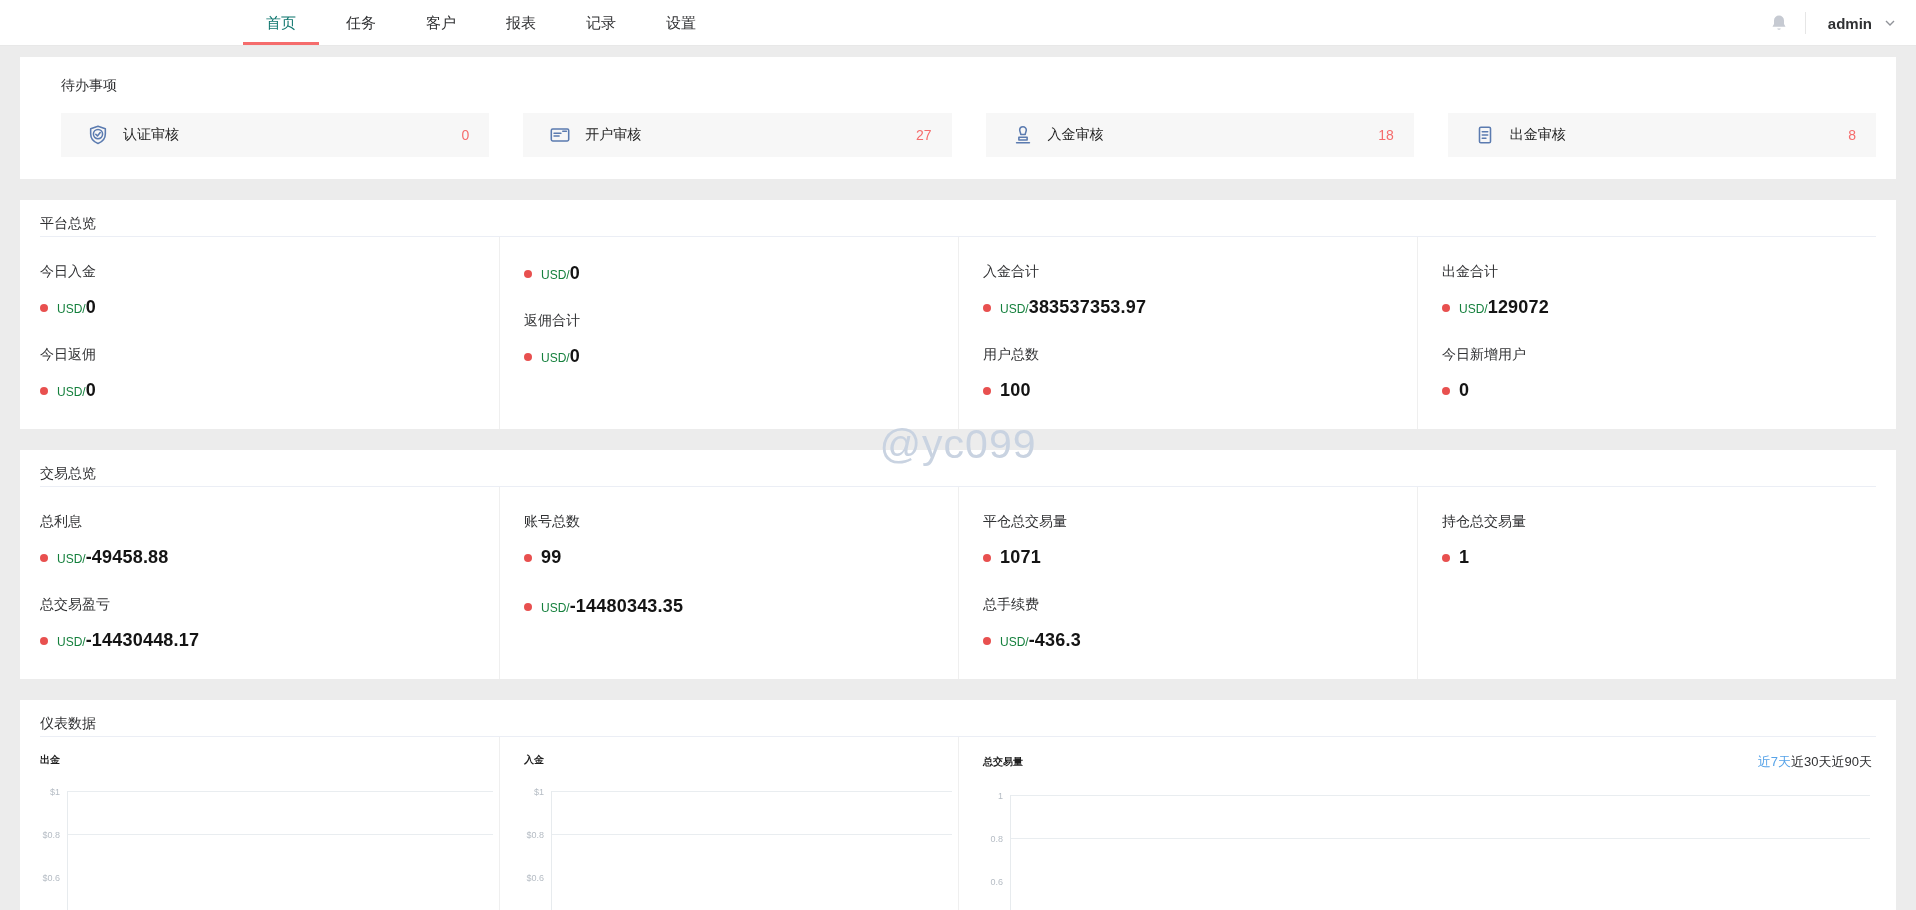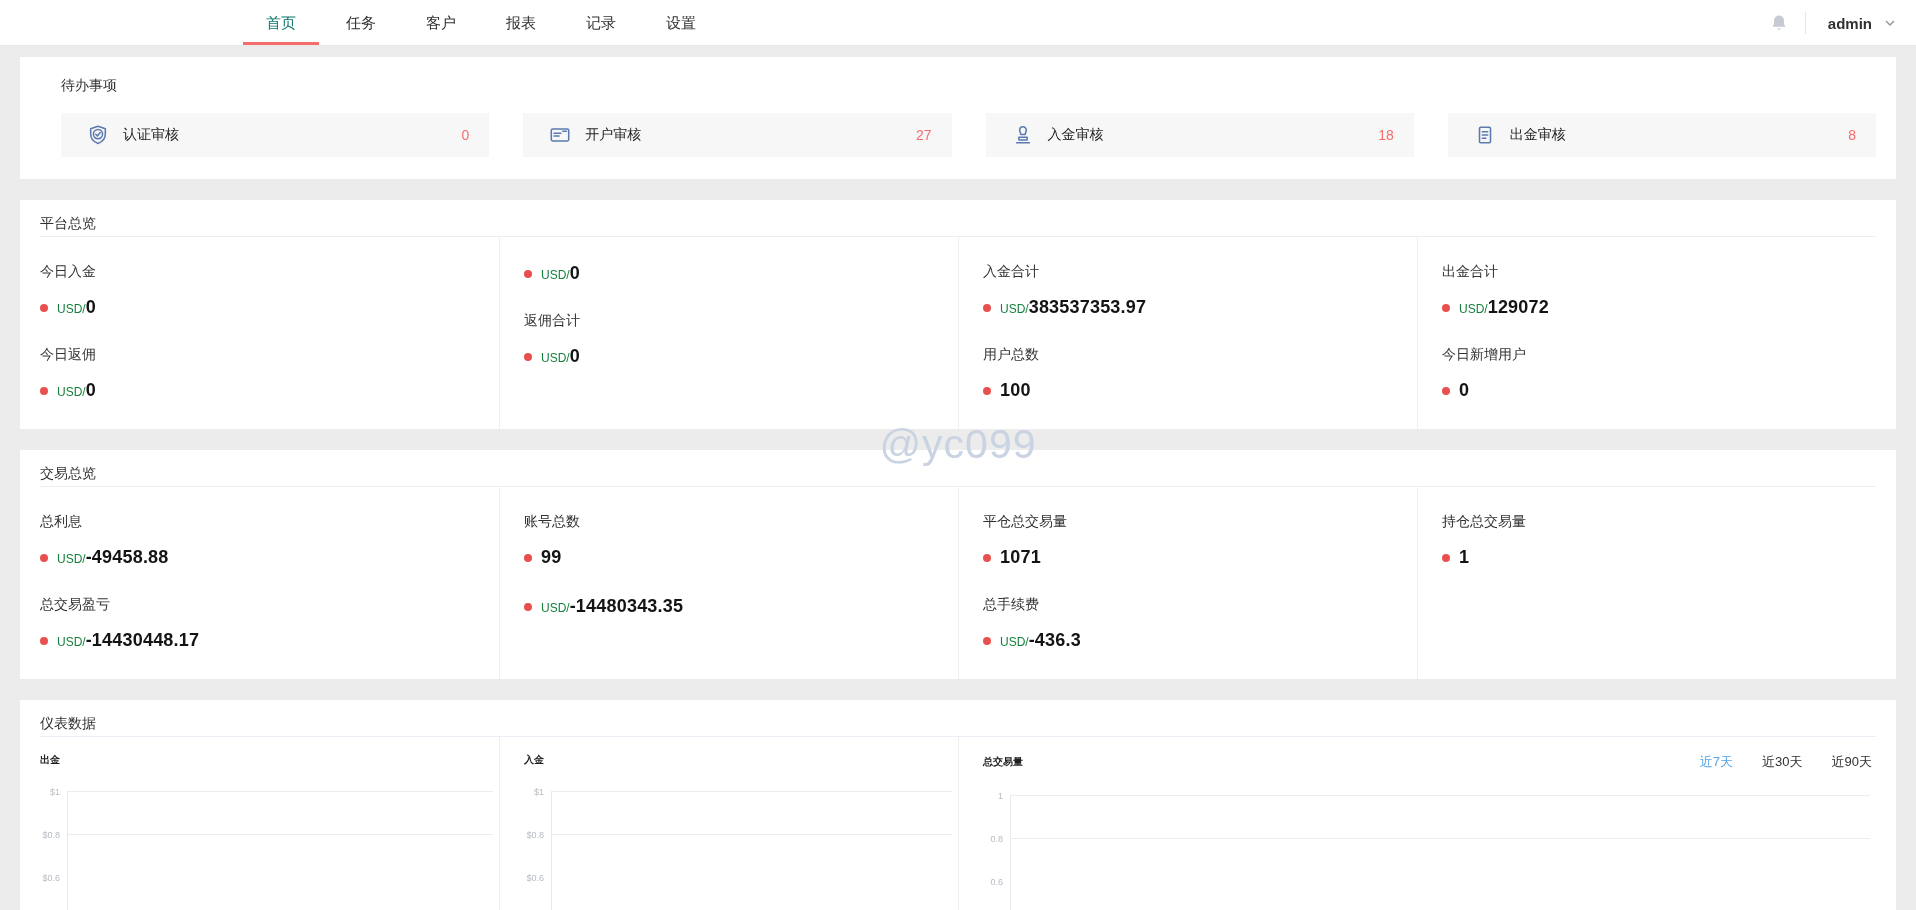--- a/index.html
+++ b/index.html
@@ -55,21 +55,21 @@
   .stat-value { display:flex; align-items:baseline; }
   .dot { width:8px; height:8px; border-radius:50%; background:#e8504f; margin-right:9px; align-self:center; }
   .prefix { font-size:12px; font-weight:normal; color:#15803d; }
   .val { font-size:18px; font-weight:bold; color:#141414; letter-spacing:0.2px; }
 
   
   .chart-grid { display:grid; grid-template-columns:1fr 1fr 2fr; }
   .chart-col + .chart-col { border-left:1px solid #efefef; padding-left:24px; }
   .chart-head { display:flex; align-items:center; margin-top:16px; }
   .chart-title { font-size:10px; font-weight:bold; color:#1f1f1f; }
-  .ranges { margin-left:auto; display:flex; gap:29px; padding-right:4px; }
+  .ranges { margin-left:auto; display:flex; padding-right:4px; }
   .range { font-size:13px; color:#303133; cursor:pointer; }
   .range.active { color:#57a3e8; }
   .plot { position:relative; margin-top:24px; height:130px; }
   .axis-y { position:absolute; left:27px; top:0; bottom:0; border-left:1px solid #e7ebee; }
   .gl { position:absolute; left:27px; right:6px; border-top:1px solid #e9edf0; }
   .gl-0 { top:0; } .gl-1 { top:43px; }
   .yl { position:absolute; left:0; width:20px; text-align:right; font-size:9px; color:#b5bcc4; }
   .yl-0 { top:-4px; } .yl-1 { top:39px; } .yl-2 { top:82px; }
 
   

